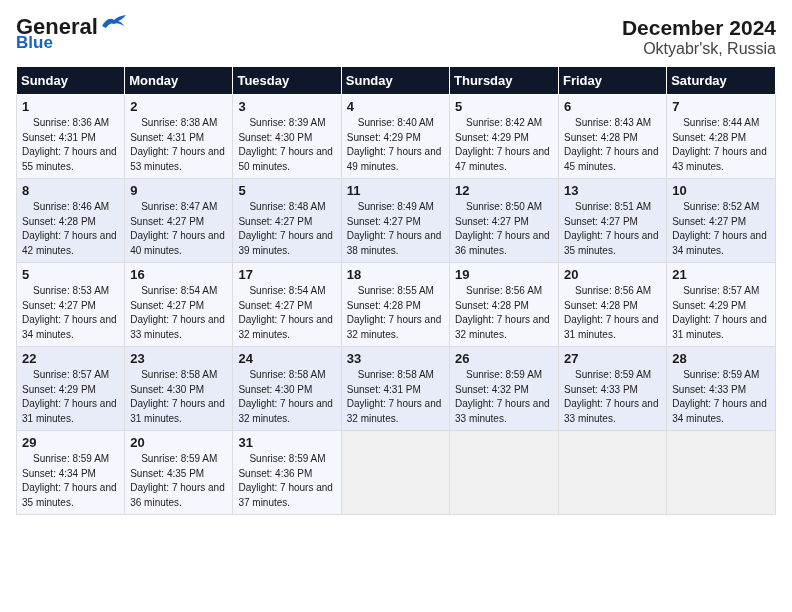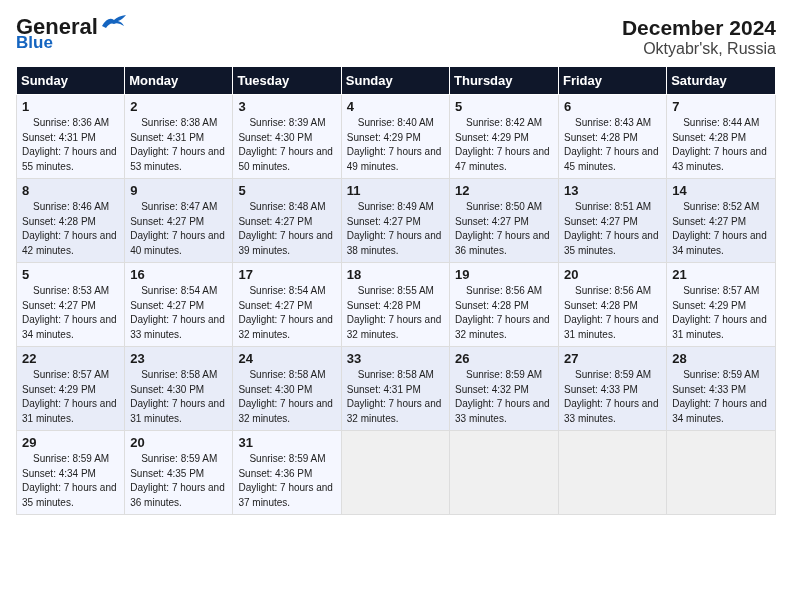--- a/index.html
+++ b/index.html
@@ -132,21 +132,21 @@
         <td><span class="day-num">9</span>
 <span class="day-info">Sunrise: 8:47 AM<br>Sunset: 4:27 PM<br>Daylight: 7 hours and 40 minutes.</span></td>
         <td><span class="day-num">5</span>
 <span class="day-info">Sunrise: 8:48 AM<br>Sunset: 4:27 PM<br>Daylight: 7 hours and 39 minutes.</span></td>
         <td><span class="day-num">11</span>
 <span class="day-info">Sunrise: 8:49 AM<br>Sunset: 4:27 PM<br>Daylight: 7 hours and 38 minutes.</span></td>
         <td><span class="day-num">12</span>
 <span class="day-info">Sunrise: 8:50 AM<br>Sunset: 4:27 PM<br>Daylight: 7 hours and 36 minutes.</span></td>
         <td><span class="day-num">13</span>
 <span class="day-info">Sunrise: 8:51 AM<br>Sunset: 4:27 PM<br>Daylight: 7 hours and 35 minutes.</span></td>
-        <td><span class="day-num">14</span>
+        <td><span class="day-num">10</span>
 <span class="day-info">Sunrise: 8:52 AM<br>Sunset: 4:27 PM<br>Daylight: 7 hours and 34 minutes.</span></td>
       </tr>
       <tr>
         <td><span class="day-num">5</span>
 <span class="day-info">Sunrise: 8:53 AM<br>Sunset: 4:27 PM<br>Daylight: 7 hours and 34 minutes.</span></td>
         <td><span class="day-num">16</span>
 <span class="day-info">Sunrise: 8:54 AM<br>Sunset: 4:27 PM<br>Daylight: 7 hours and 33 minutes.</span></td>
         <td><span class="day-num">17</span>
 <span class="day-info">Sunrise: 8:54 AM<br>Sunset: 4:27 PM<br>Daylight: 7 hours and 32 minutes.</span></td>
         <td><span class="day-num">18</span>

